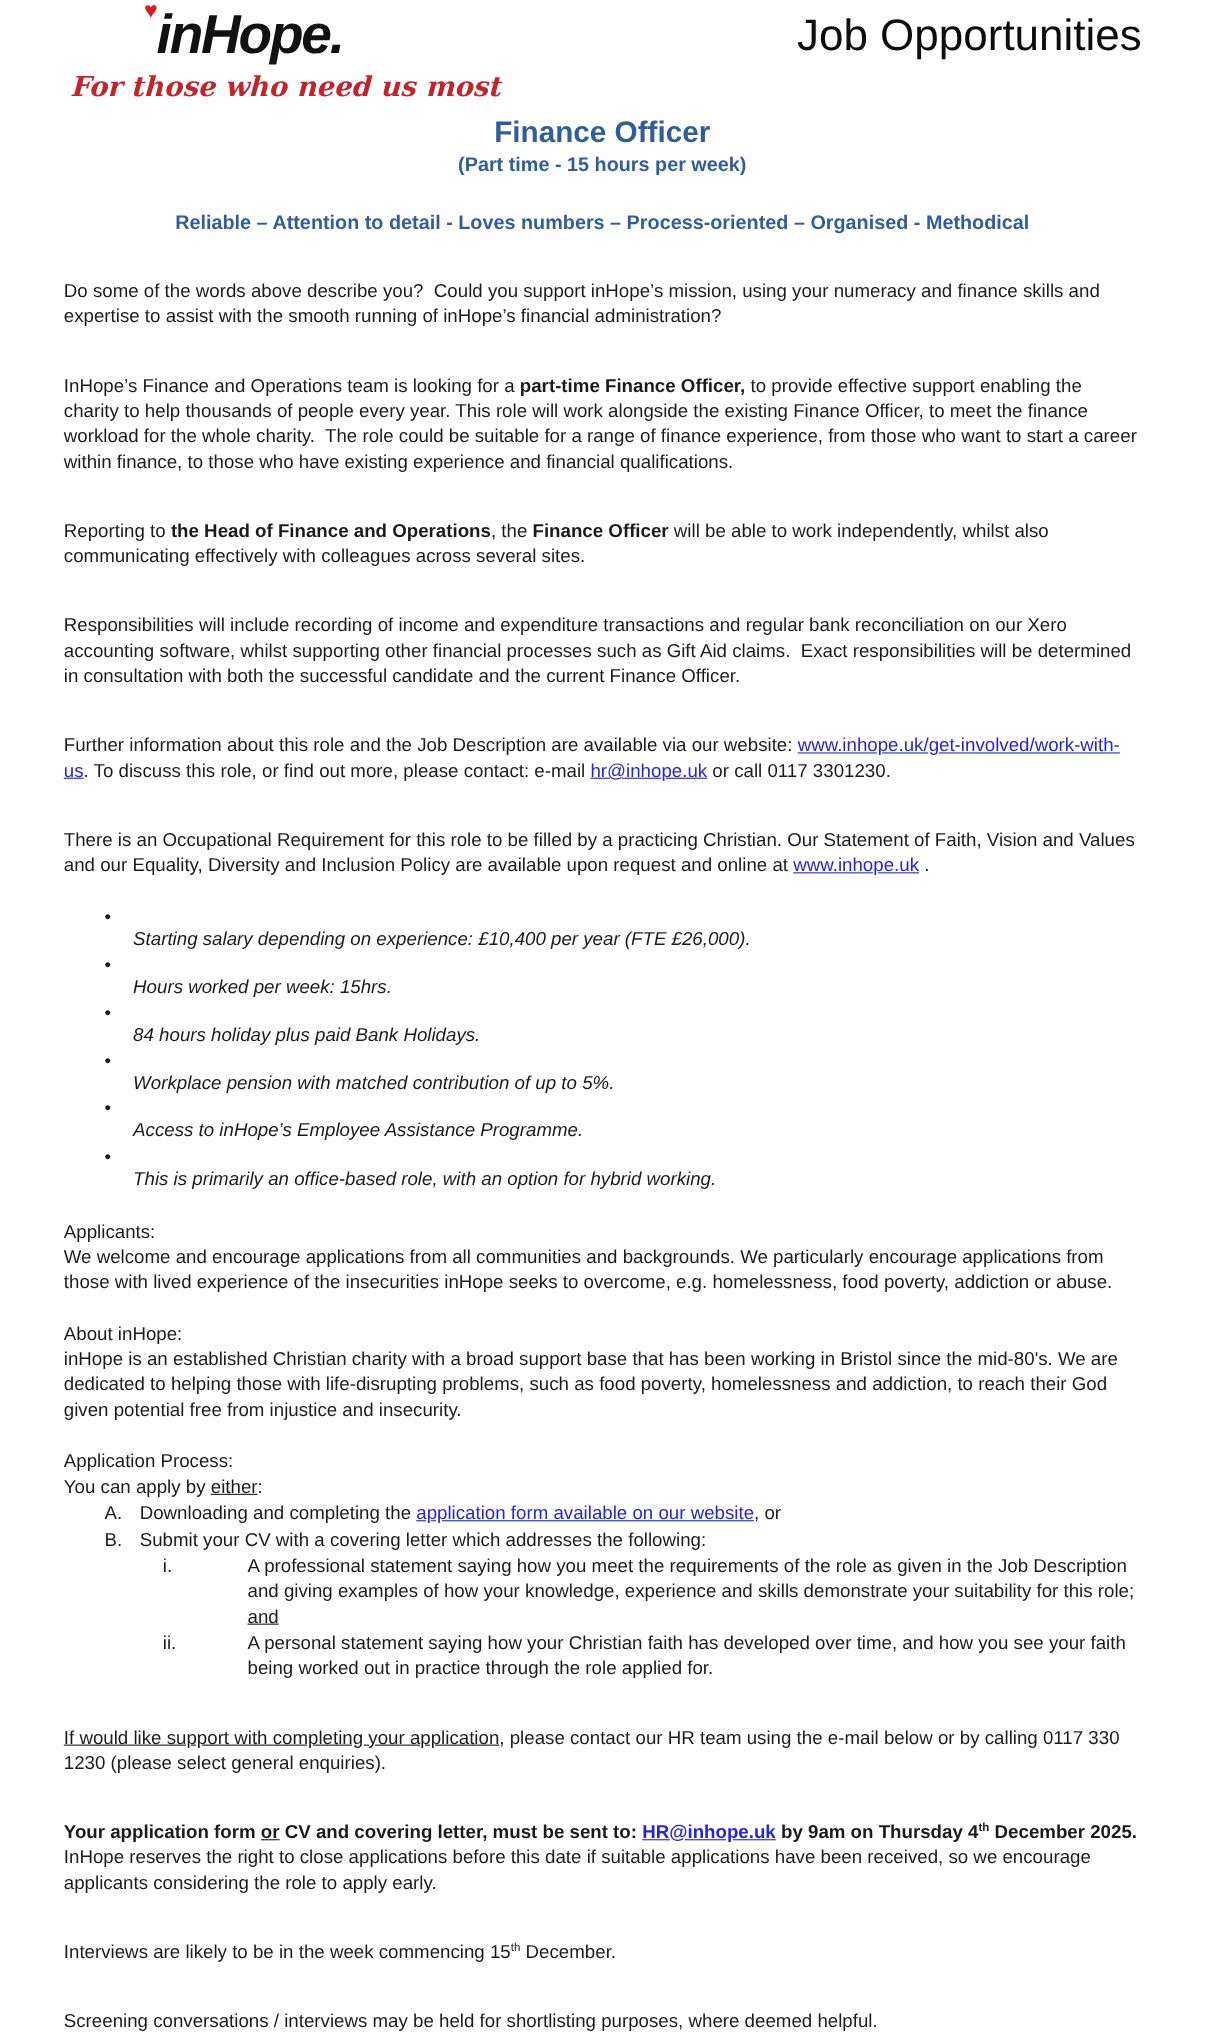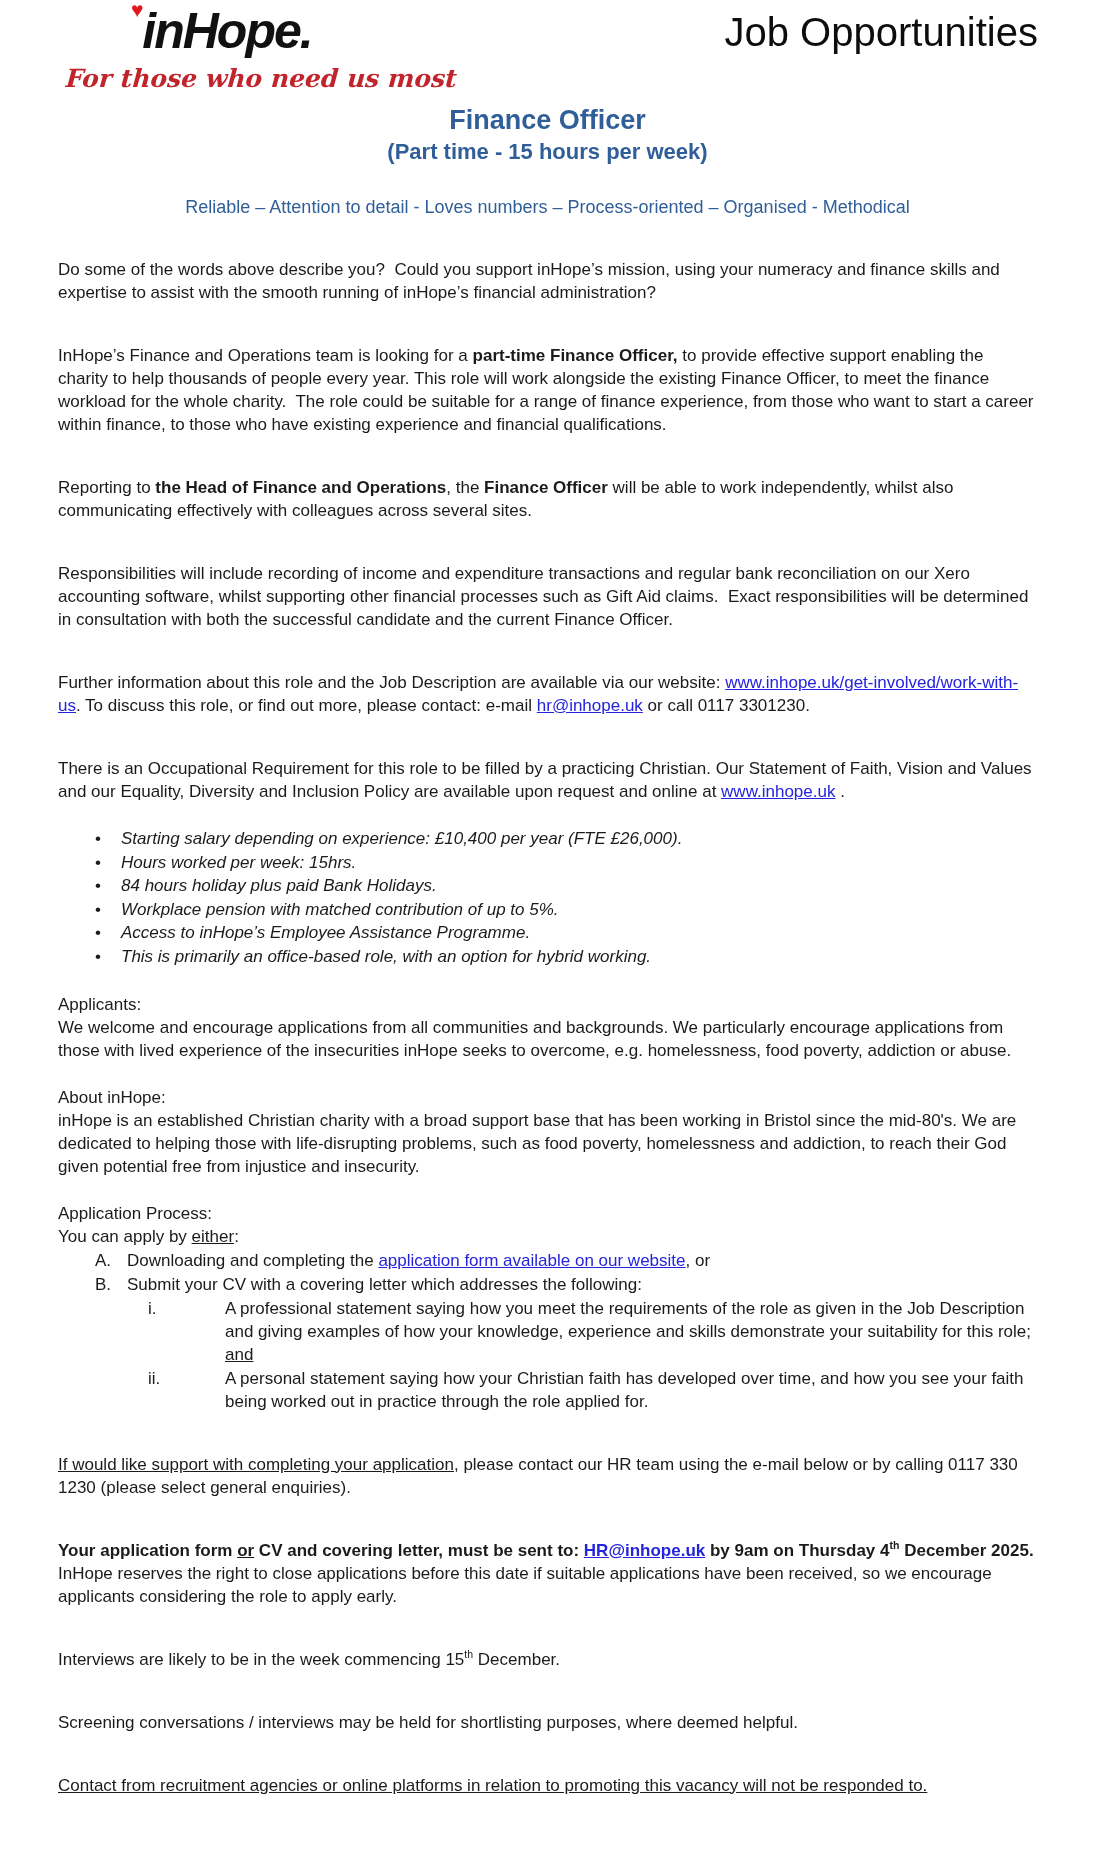--- a/index.html
+++ b/index.html
@@ -25,40 +25,40 @@
   }
   .logo-tagline {
     margin-top:8px; font-size:25px; font-style:italic; font-weight:bold;
     color:var(--tagline-red,#c2242c); white-space:nowrap;
     font-family:"DejaVu Serif", serif; transform:skewX(-4deg);
   }
   .page-title { font-size:40px; font-weight:normal; color:#0d0d0d; margin-top:4px; letter-spacing:0; }
 
   
   .job-title { text-align:center; margin-top:12px; font-size:27px; font-weight:bold; color:var(--heading-blue,#2f5e99); }
-  .job-subtitle { text-align:center; margin-top:3px; font-size:22px; font-weight:bold; color:var(--heading-blue,#2f5e99); }
-  .qualities { text-align:center; margin-top:32px; font-size:18px; font-weight:normal; color:var(--heading-blue,#2f5e99); }
+  .job-subtitle { text-align:center; margin-top:3px; font-size:18px; font-weight:bold; color:var(--heading-blue,#2f5e99); }
+  .qualities { text-align:center; margin-top:32px; font-size:18px; font-weight:bold; color:var(--heading-blue,#2f5e99); }
 
   
   .content { padding:0 57px 0 58px; }
   .para { font-size:17px; line-height:23px; margin-top:40px; white-space:pre-wrap; }
   .para .b { font-weight:bold; }
   .para .u, .u { text-decoration:underline; }
   .para sup { font-size:0.62em; vertical-align:super; line-height:0; }
   a.doclink { color:var(--link-blue,#2424dd); text-decoration:underline; cursor:pointer; }
   a.doclink.b { font-weight:bold; }
 
   .section-heading { font-size:17px; line-height:23px; font-weight:normal; margin-top:24px; }
   .section-body { font-size:17px; line-height:23px; white-space:pre-wrap; }
 
   
   .benefits { margin-top:24px; }
   .benefit-row { display:flex; margin-left:37px; font-size:17px; line-height:23.6px; }
   .bullet { width:26px; flex:0 0 26px; font-style:normal; }
-  .benefit-text { font-style:italic; }
+  .benefit-text { font-style:italic;margin-top:20px; }
 
   
   .opt-row { display:flex; margin-left:37px; font-size:17px; line-height:23px; margin-top:1px; }
   .opt-marker { width:32px; flex:0 0 32px; }
   .opt-text { white-space:pre-wrap; }
   .sub-row { display:flex; margin-left:90px; font-size:17px; line-height:23px; margin-top:1px; }
   .sub-marker { width:45px; flex:0 0 45px; }
   .sub-text { white-space:pre-wrap;margin-left:32px; }
 </style>
 </head>

